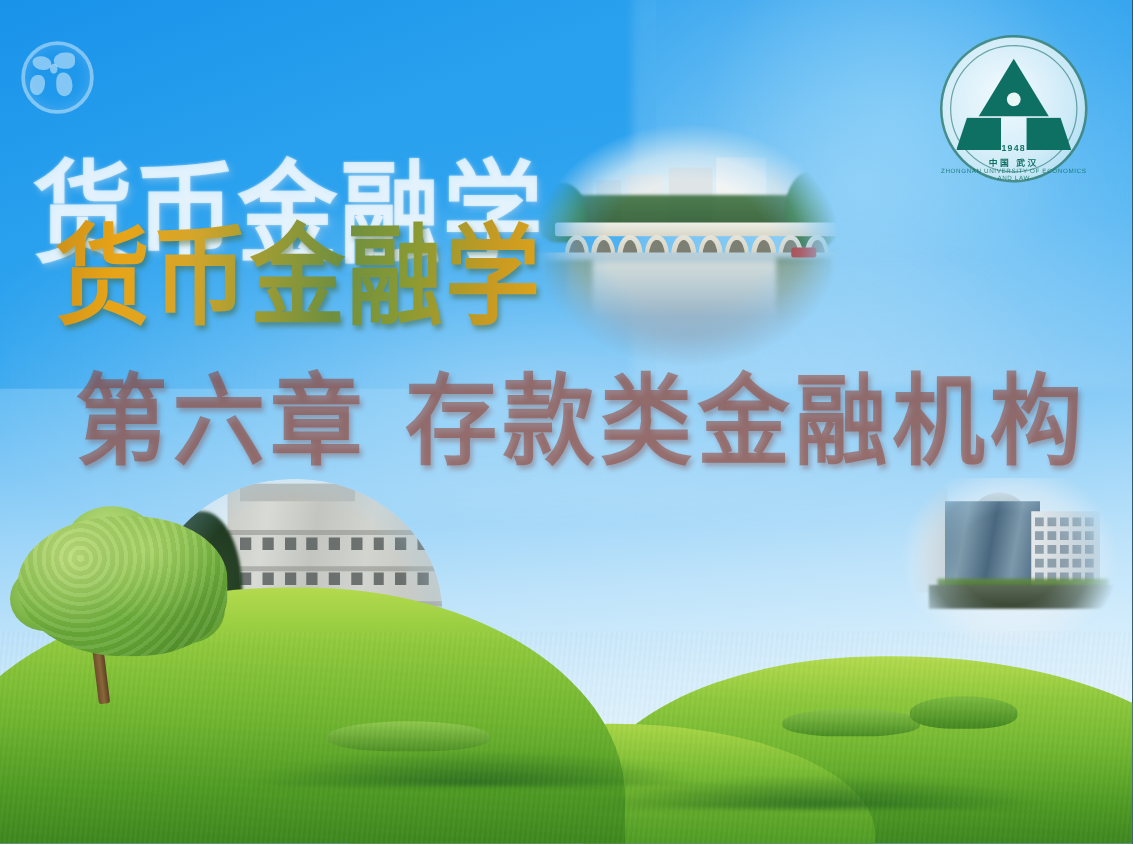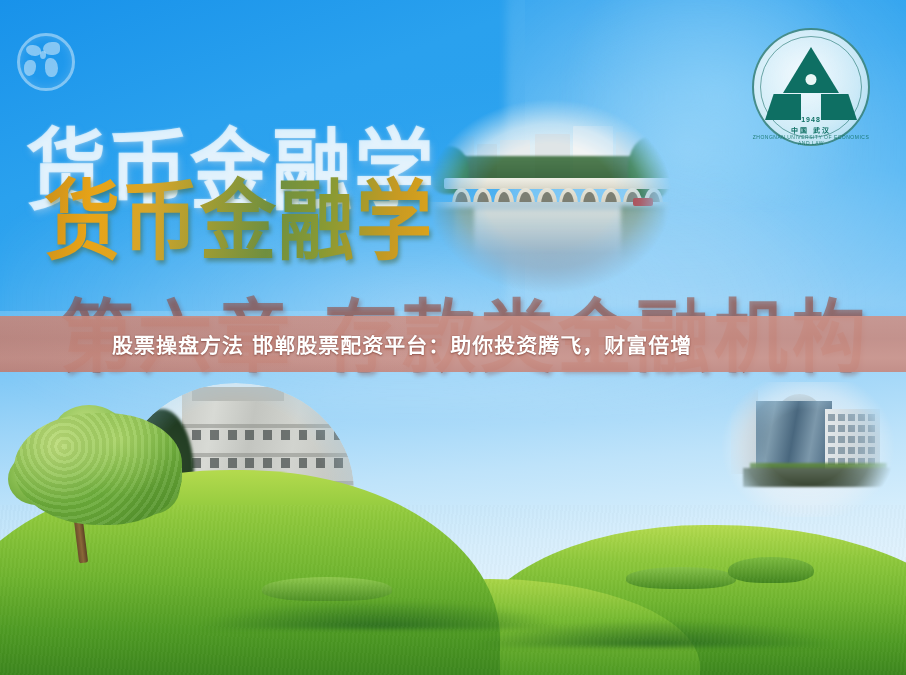--- a/index.html
+++ b/index.html
@@ -520,18 +520,14 @@
     <div class="grass-tex"></div>
     <div class="tree">
       <div class="trunk"></div>
       <div class="lobe a"></div>
       <div class="lobe b"></div>
       <div class="lobe c"></div>
       <div class="crown"></div>
     </div>
   </div>
 
-  <div class="titlebar">
-    <div class="shade"></div>
-    <div class="headline">股票操盘方法 邯郸股票配资平台：助你投资腾飞，财富倍增</div>
-  </div>
 
 </div>
 
 </body></html>

